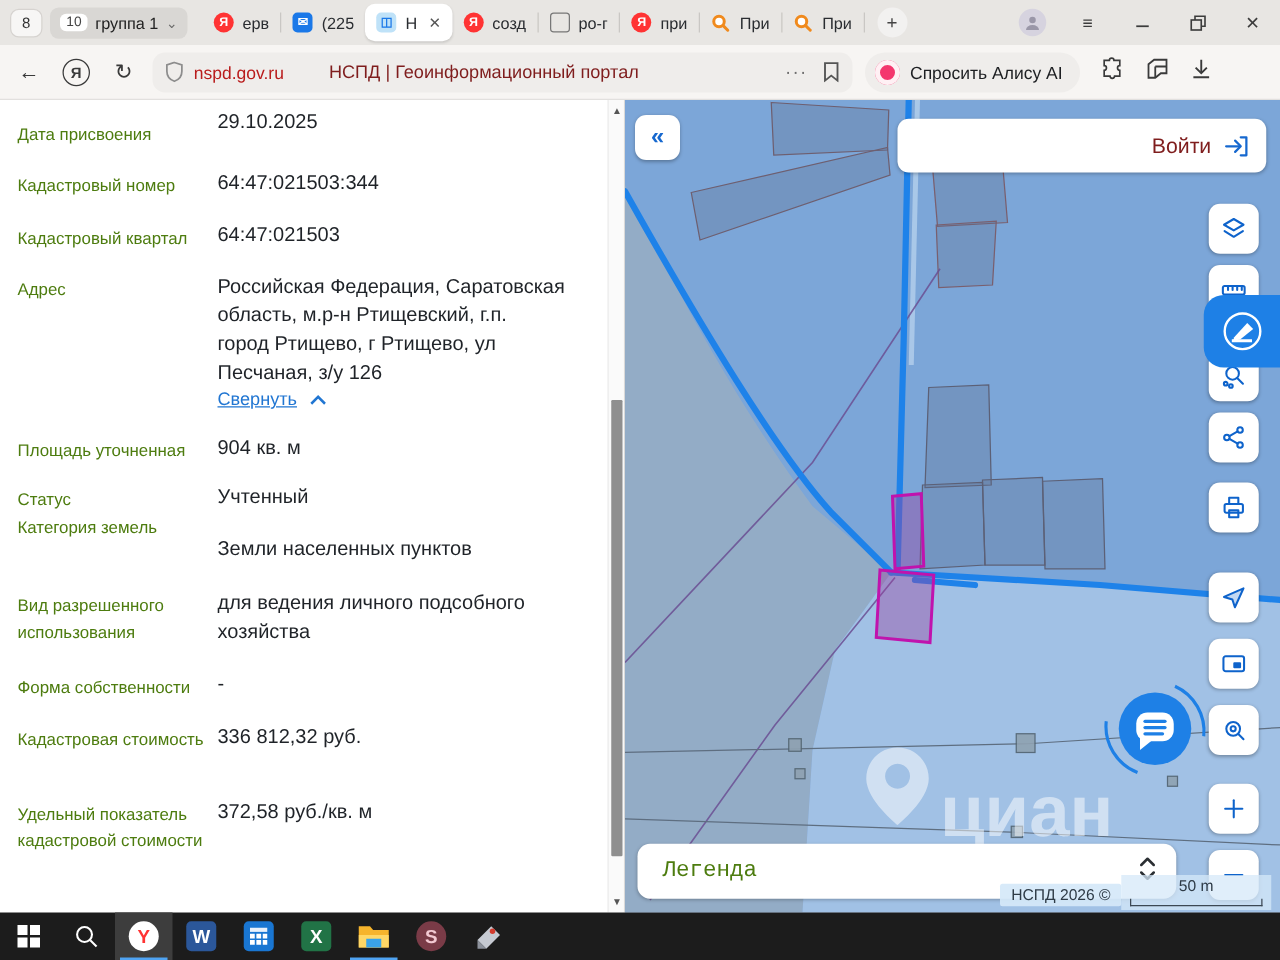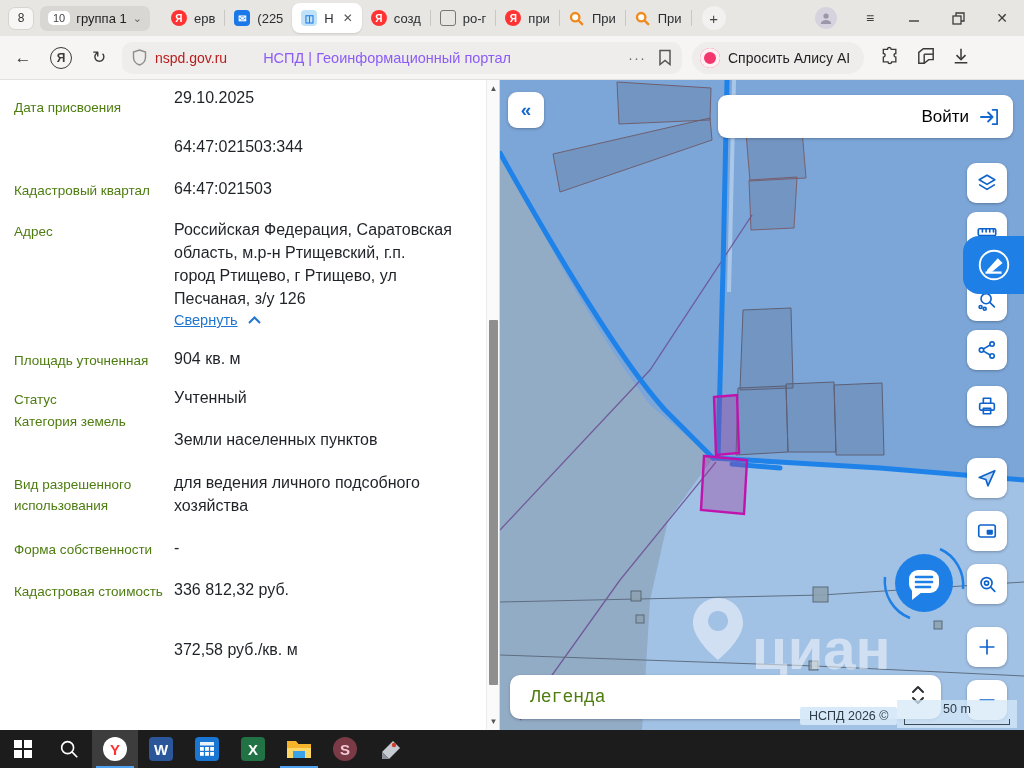--- a/index.html
+++ b/index.html
@@ -30,21 +30,21 @@
   #winbtns{position:absolute;right:0;top:0;height:36px;display:flex;align-items:center;gap:0;}
   .winb{width:44px;height:36px;display:flex;align-items:center;justify-content:center;color:#3c3c3c;font-size:14px;}
   .avatar{width:22px;height:22px;border-radius:50%;background:#d6d3df;display:flex;align-items:center;justify-content:center;}
   
   #addrbar{position:absolute;left:0;top:36px;width:1024px;height:44px;background:#f7f5f3;display:flex;align-items:center;border-bottom:1px solid #e2e0de;}
   .navic{font-size:17px;color:#3a3a3a;width:34px;text-align:center;}
   .yacircle{width:22px;height:22px;border:1.6px solid #3a3a3a;border-radius:50%;display:flex;align-items:center;justify-content:center;
     font-size:12px;font-weight:bold;color:#3a3a3a;margin:0 10px;}
   #urlpill{height:32px;background:#efedeb;border-radius:10px;display:flex;align-items:center;flex:0 0 560px;padding:0 10px;margin-left:6px;}
   #urlpill .url{font-size:14px;color:#b91c1c;margin-left:8px;}
-  #urlpill .title{font-size:14.5px;color:#8b5cf6;margin-left:36px;white-space:nowrap;overflow:hidden;flex:1;}
+  #urlpill .title{font-size:14.5px;color:#7f1d1d;margin-left:36px;white-space:nowrap;overflow:hidden;flex:1;}
   #alicepill{height:32px;background:#efedeb;border-radius:16px;display:flex;align-items:center;gap:8px;padding:0 14px 0 8px;margin-left:10px;}
   #alicepill .dot{width:20px;height:20px;border-radius:50%;background:#f4366e;box-shadow:inset 0 0 0 4px #fff0f4;}
   #alicepill .t{font-size:14px;color:#1d1f22;}
   .addric{margin-left:16px;color:#3a3a3a;}
   
   #panel{position:absolute;left:0;top:80px;width:500px;height:650px;background:#fff;border-right:1px solid #d9d9d9;overflow:hidden;}
   .row-label{position:absolute;left:14px;width:152px;font-size:13.5px;line-height:21px;color:#4d7c0f;}
   .row-value{position:absolute;left:174px;width:305px;font-size:16px;line-height:23px;color:#1f2328;white-space:pre-line;}
   #collapse-link{position:absolute;left:174px;top:232px;font-size:14.5px;color:#2176d2;display:flex;gap:10px;align-items:center;cursor:pointer;}
   #collapse-link .lt{text-decoration:underline;}
@@ -55,21 +55,21 @@
   
   #map{position:absolute;left:500px;top:80px;width:524px;height:650px;overflow:hidden;background:#7ca6d8;}
   .mbtn{position:absolute;left:467px;width:40px;height:40px;background:#fff;border-radius:9px;
     box-shadow:0 1px 3px rgba(0,0,0,.28);display:flex;align-items:center;justify-content:center;}
   .mbtn svg{stroke:#0e63cb;fill:none;stroke-width:1.8;stroke-linecap:round;stroke-linejoin:round;}
   #backbtn{position:absolute;left:8px;top:12px;width:36px;height:36px;background:#fff;border-radius:9px;
     box-shadow:0 1px 3px rgba(0,0,0,.28);display:flex;align-items:center;justify-content:center;
     color:#1668cf;font-size:19px;font-weight:bold;}
   #loginbar{position:absolute;left:218px;top:15px;width:295px;height:43px;background:#fff;border-radius:9px;
     box-shadow:0 1px 3px rgba(0,0,0,.25);display:flex;align-items:center;justify-content:flex-end;gap:10px;padding:0 14px;}
-  #loginbar .t{color:#000000;font-size:17px;}
+  #loginbar .t{color:#7f1d1d;font-size:17px;}
   #widgetbadge{position:absolute;left:463px;top:156px;width:61px;height:58px;background:#1e80e6;border-radius:16px 0 0 16px;
     display:flex;align-items:center;justify-content:center;}
   #legendbar{position:absolute;left:10px;top:595px;width:431px;height:44px;background:#fff;border-radius:10px;
     box-shadow:0 1px 3px rgba(0,0,0,.25);display:flex;align-items:center;justify-content:space-between;padding:0 16px 0 20px;}
   #legendbar .t{font-size:18px;color:#4d7c0f;font-family:Liberation Mono, monospace;}
   #nspdchip{position:absolute;left:300px;top:627px;background:rgba(213,232,248,.92);padding:2px 9px;font-size:12.5px;color:#2e3b47;border-radius:2px;}
   #scalechip{position:absolute;left:397px;top:620px;width:120px;height:28px;background:rgba(213,232,248,.75);}
   #scalechip .t{position:absolute;left:0;top:2px;width:120px;text-align:center;font-size:12.5px;color:#2e3b47;}
   #scalechip .bar{position:absolute;left:7px;bottom:3px;width:106px;height:6px;border-left:1.5px solid #3c4854;border-right:1.5px solid #3c4854;border-bottom:1.5px solid #3c4854;}
   
@@ -206,20 +206,21 @@
           <line x1="10" y1="2" x2="10" y2="13"></line>
           <path d="M5,9 L10,14 L15,9"></path>
           <line x1="3" y1="17.5" x2="17" y2="17.5"></line>
         </svg>
     </span>
   </div>
 
   <div id="panel">
     <div class="row-label" style="top:17px">Дата присвоения</div>
     <div class="row-value" style="top:6px">29.10.2025</div>
+    <div class="row-label" style="top:58px">Кадастровый номер</div>
     <div class="row-value" style="top:55px">64:47:021503:344</div>
     <div class="row-label" style="top:100px">Кадастровый квартал</div>
     <div class="row-value" style="top:97px">64:47:021503</div>
     <div class="row-label" style="top:141px">Адрес</div>
     <div class="row-value" style="top:138px">Российская Федерация, Саратовская
 область, м.р-н Ртищевский, г.п.
 город Ртищево, г Ртищево, ул
 Песчаная, з/у 126</div>
     <div id="collapse-link">
       <span class="lt">Свернуть</span>
@@ -233,20 +234,21 @@
     <div class="row-value" style="top:306px">Учтенный</div>
     <div class="row-label" style="top:331px">Категория земель</div>
     <div class="row-value" style="top:348px">Земли населенных пунктов</div>
     <div class="row-label" style="top:394px">Вид разрешенного использования</div>
     <div class="row-value" style="top:391px">для ведения личного подсобного
 хозяйства</div>
     <div class="row-label" style="top:459px">Форма собственности</div>
     <div class="row-value" style="top:456px">-</div>
     <div class="row-label" style="top:501px">Кадастровая стоимость</div>
     <div class="row-value" style="top:498px">336 812,32 руб.</div>
+    <div class="row-label" style="top:561px">Удельный показатель кадастровой стоимости</div>
     <div class="row-value" style="top:558px">372,58 руб./кв. м</div>
 
     <div id="pscroll">
       <div class="ar" style="top:4px">▲</div>
       <div class="thumb"></div>
       <div class="ar" style="bottom:4px">▼</div>
     </div>
   </div>
 
   <div id="map">

